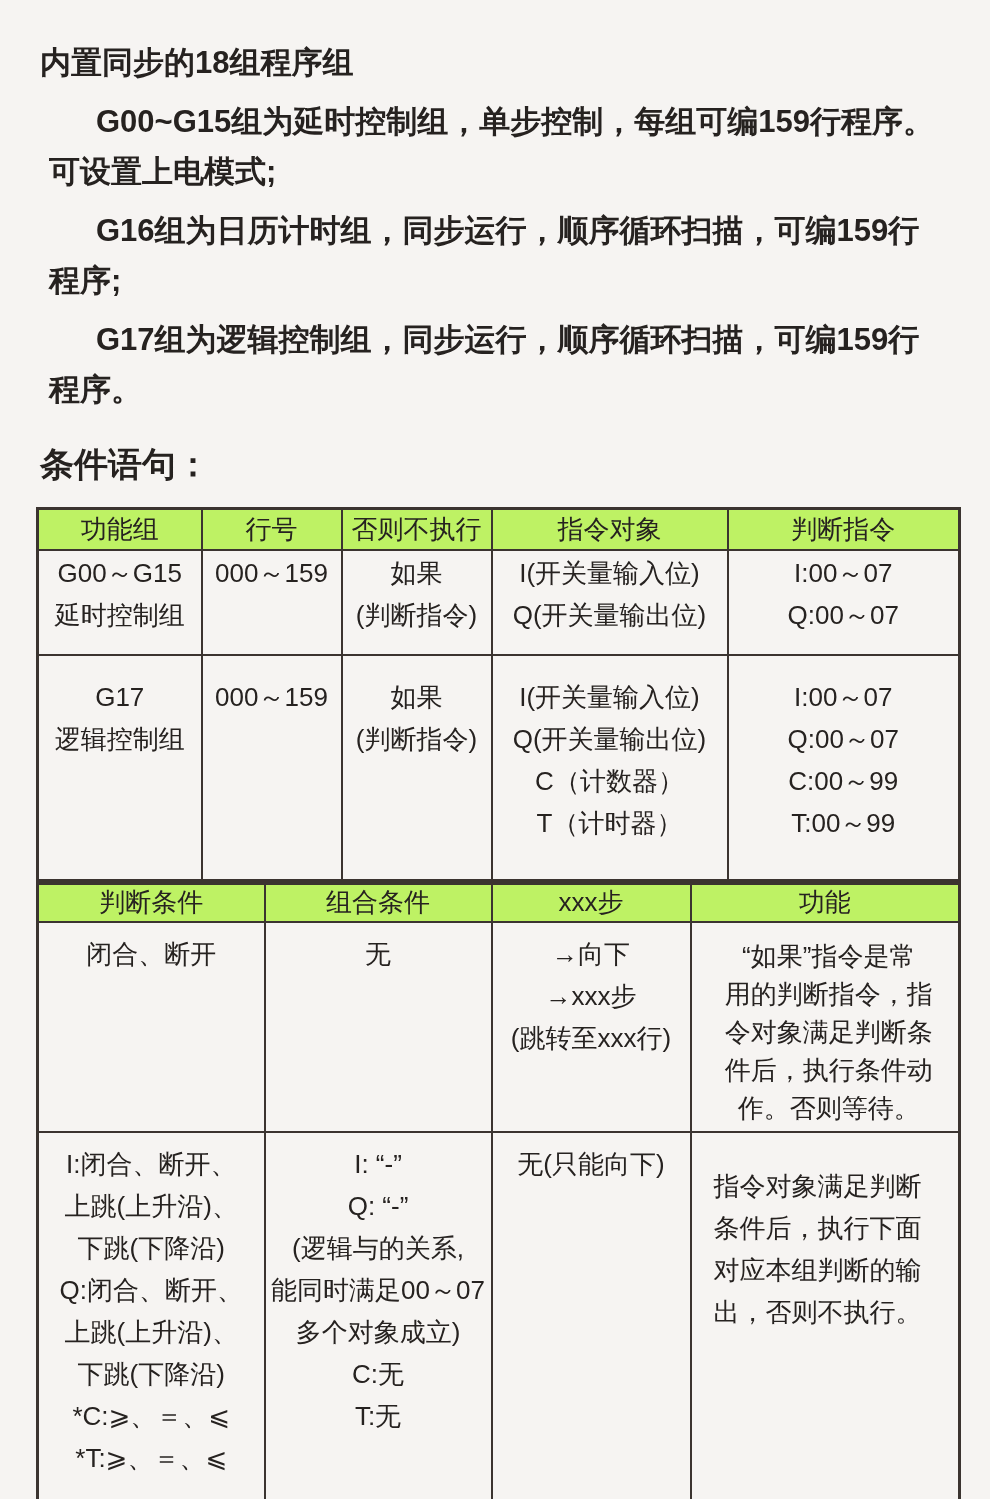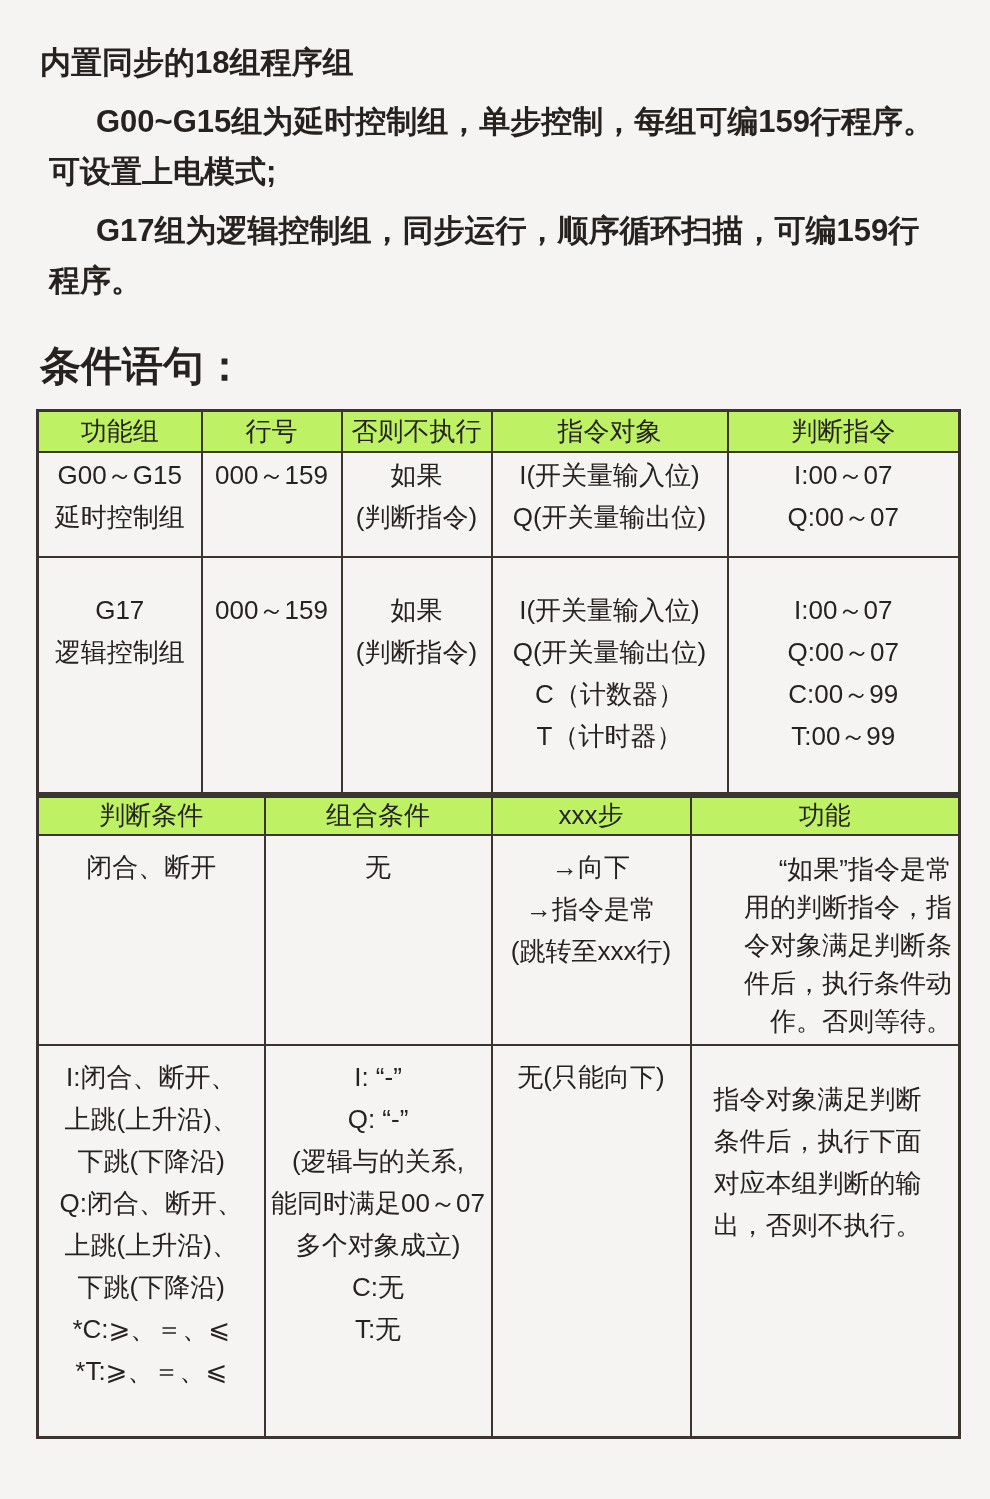--- a/index.html
+++ b/index.html
@@ -24,24 +24,24 @@
   }
   .para {
     font-size: 31px;
     font-weight: bold;
     line-height: 50px;
     margin: 9px;
     white-space: pre-line;
     text-indent: 47px;
   }
   .section-heading {
-    font-size: 41px;
+    font-size: 34px;
     font-weight: bold;
     line-height: 50px;
-    margin-top: 35px;
+    margin-top: 24px;
   }
   .table-wrap {
     margin: 18px 0 0 36px;
   }
   table {
     border-collapse: collapse;
     table-layout: fixed;
     width: 922px;
     font-size: 26px;
     color: #262220;
@@ -58,44 +58,46 @@
   th {
     background: #bef264;
     font-weight: normal;
     vertical-align: middle;
     line-height: 1.15;
   }
   .t1 th { height: 39px; }
   .t2 th { height: 36px; }
   td { line-height: 42px; }
   .t1 .r1 td { height: 102px; padding-top: 1px; }
-  .t1 .r2 td { height: 203px; padding-top: 31px; }
+  .t1 .r2 td { height: 203px; padding-top: 20px; }
   .t2 .r1 td { height: 194px; padding-top: 10px; }
   .t2 .r1 td.fn {
     line-height: 38px;
     padding-top: 14px;
-    text-align: right;
+    text-align: center;
     padding-left: 14px;
     padding-right: 6px;
   }
   .t2 .r2 td { height: 358px; padding-top: 10px; }
   .t2 .r2 td.fn {
     padding-top: 32px;
     text-align: left;
     padding-left: 22px;
     padding-right: 6px;
   }
 </style>
 </head>
 <body>
 
 <div class="text-block">
   <div class="doc-title">内置同步的18组程序组</div>
   <p class="para">G00~G15组为延时控制组，单步控制，每组可编159行程序。
 可设置上电模式;</p>
+  <p class="para">G16组为日历计时组，同步运行，顺序循环扫描，可编159行
+程序;</p>
   <p class="para">G17组为逻辑控制组，同步运行，顺序循环扫描，可编159行
 程序。</p>
   <div class="section-heading">条件语句：</div>
 </div>
 
 <div class="table-wrap">
 
   <table class="t1">
     <colgroup>
       <col style="width:164px">
@@ -152,21 +154,21 @@
         <tr>
       <th>判断条件</th>
       <th>组合条件</th>
       <th>xxx步</th>
       <th>功能</th>
     </tr>
     <tr class="r1">
       <td>闭合、断开</td>
       <td>无</td>
       <td>→向下
-→指令是常
+→xxx步
 (跳转至xxx行)</td>
       <td class="fn">“如果”指令是常
 用的判断指令，指
 令对象满足判断条
 件后，执行条件动
 作。否则等待。</td>
     </tr>
     <tr class="r2">
       <td>I:闭合、断开、
 上跳(上升沿)、

